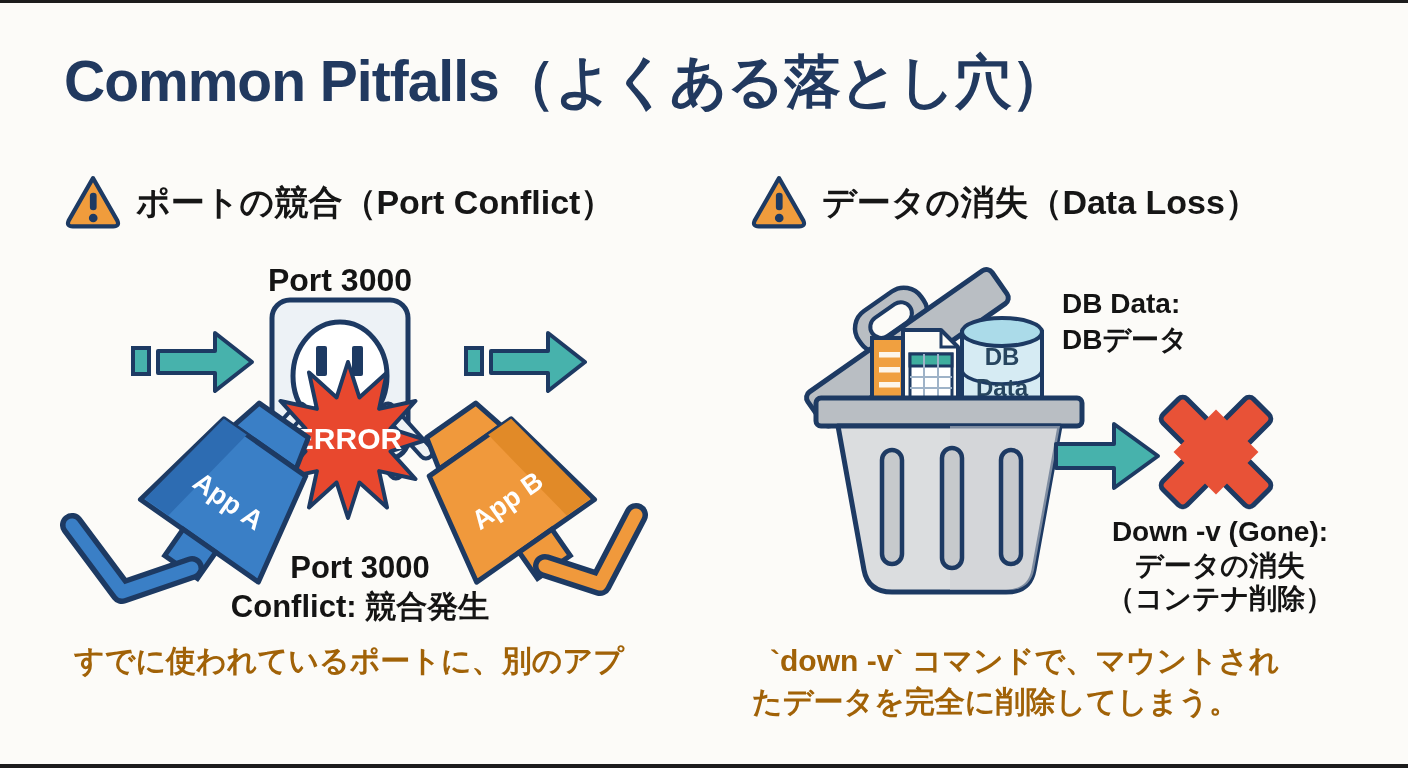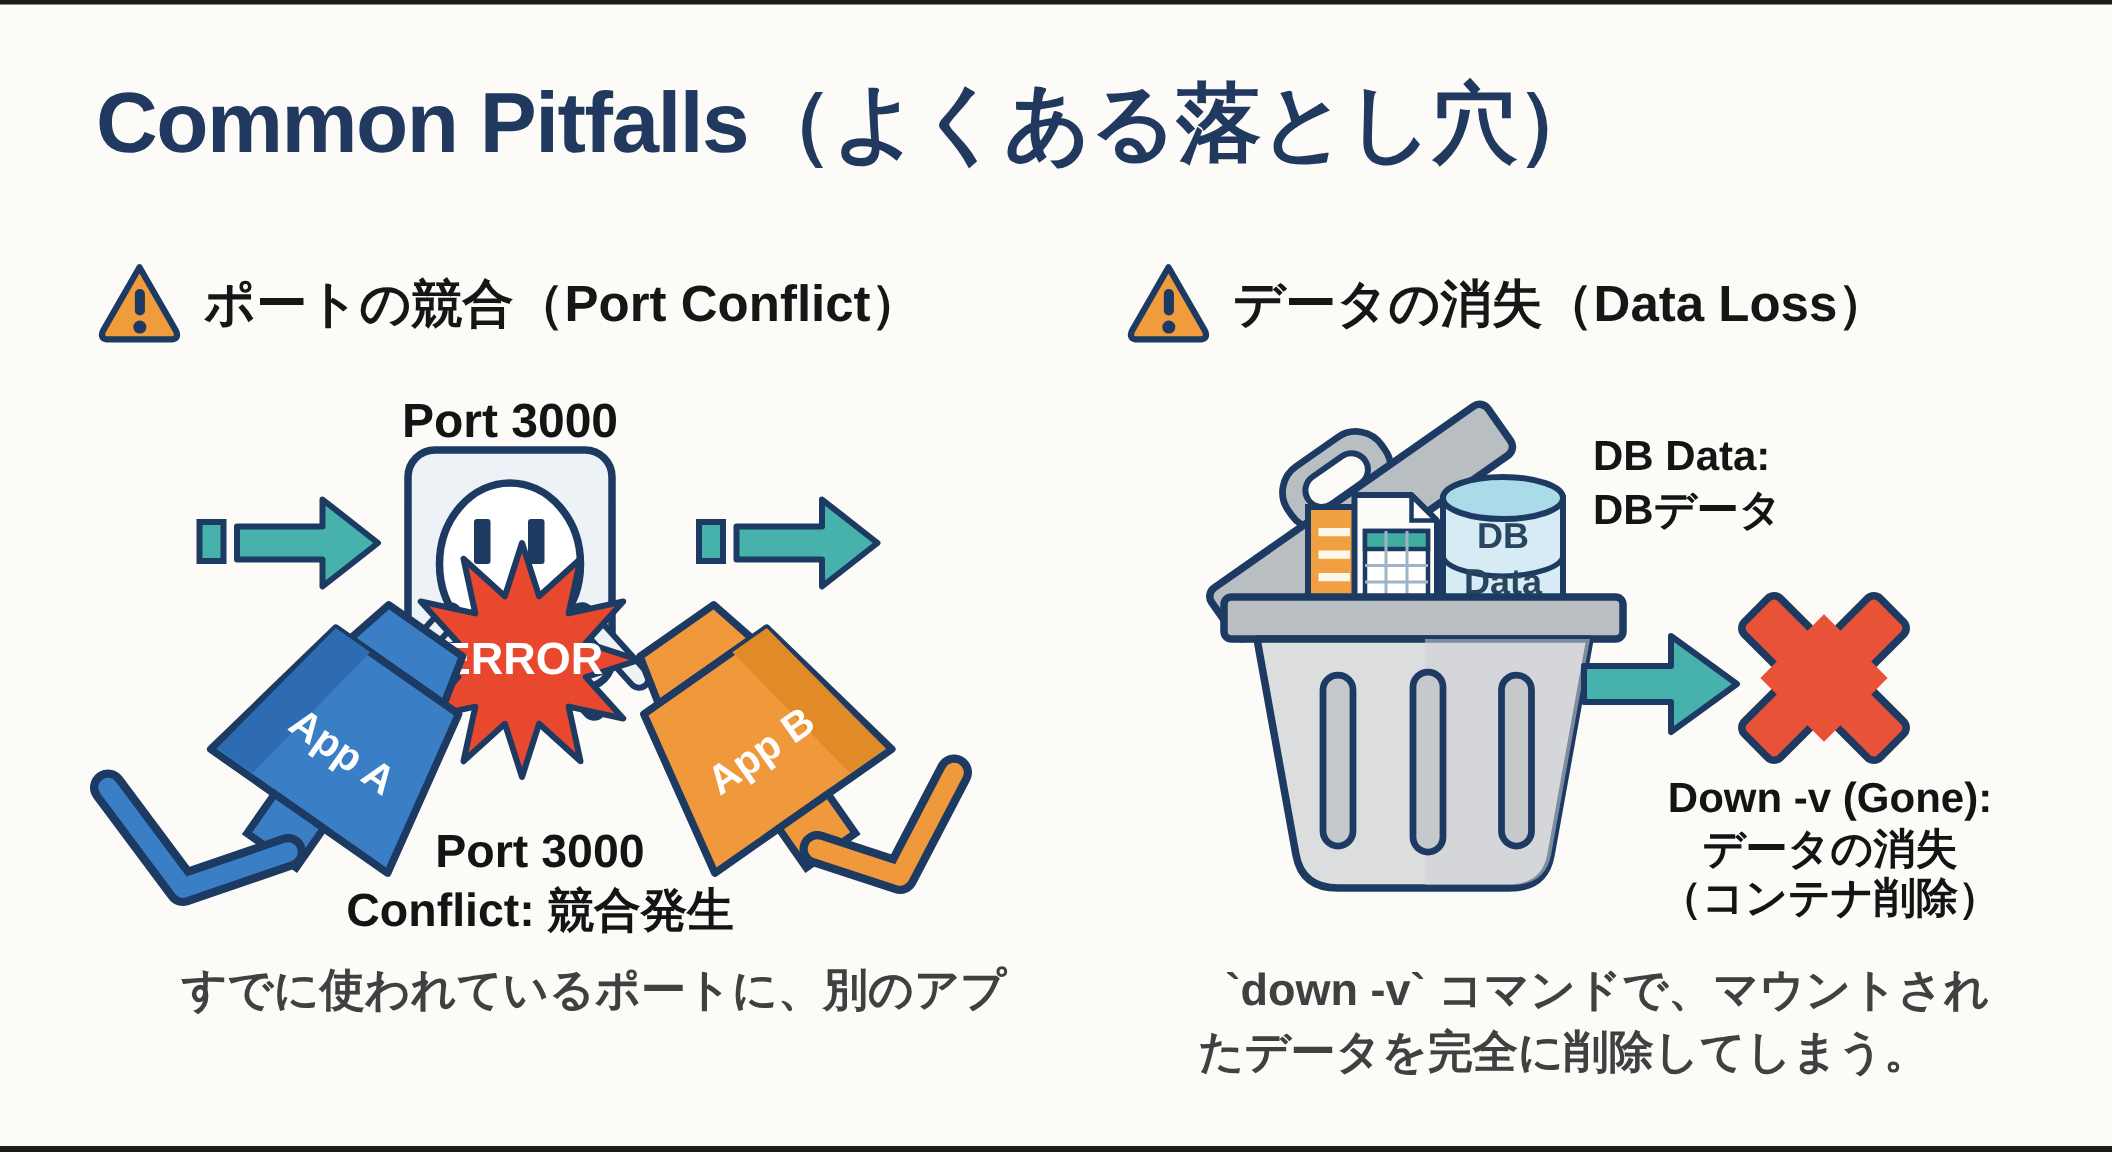--- a/index.html
+++ b/index.html
@@ -29,21 +29,21 @@
   #right-heading{left:750px;}
   .section-heading .txt{
     font-size:34px;font-weight:800;color:#161616;white-space:nowrap;
   }
   .warn-icon{width:58px;height:58px;flex:0 0 auto;}
   .illus{position:absolute;top:248px;}
   #left-illustration{left:60px;}
   #right-illustration{left:740px;}
   .caption{
     position:absolute;top:640px;width:660px;
-    font-size:30px;font-weight:600;color:#404040;line-height:41px;margin-left:47px;
+    font-size:30px;font-weight:600;color:#a16207;line-height:41px;
   }
   #left-caption{left:74px;}
   #right-caption{left:752px;}
   #right-caption .l1{padding-left:18px;}
   svg text{font-family:"Liberation Sans","DejaVu Sans",sans-serif;}
 </style>
 </head>
 <body>
 
 <div id="stage">

